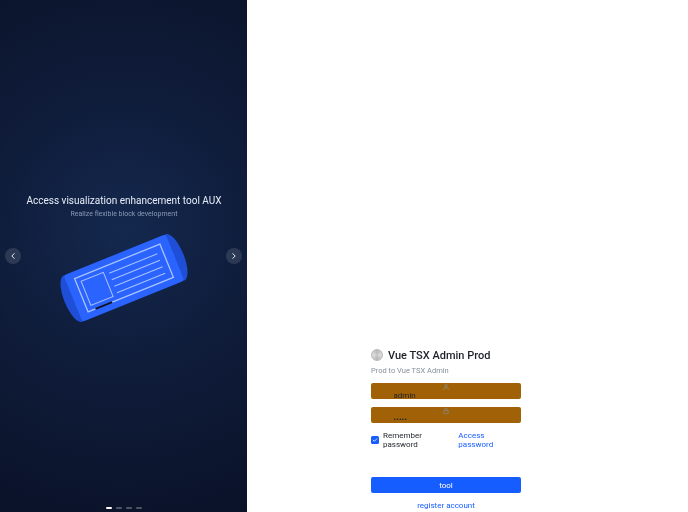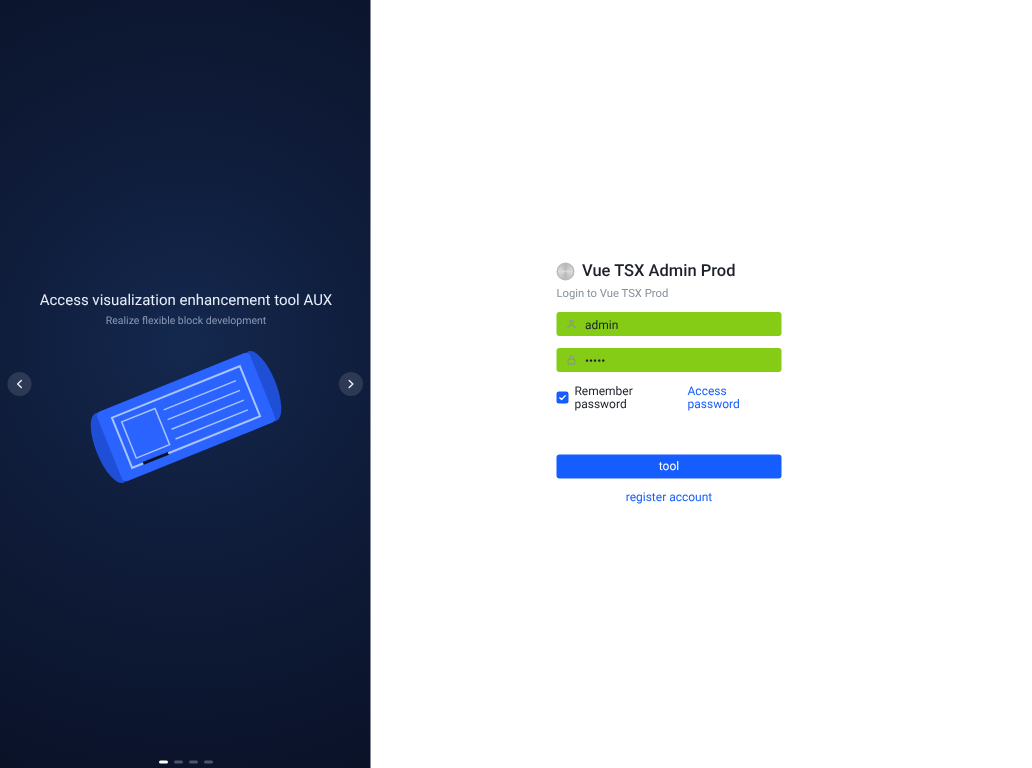--- a/index.html
+++ b/index.html
@@ -51,40 +51,41 @@
     gap: 4px;
   }
   .dot { width: 6px; height: 1.6px; background: rgba(255,255,255,0.28); border-radius: 1px; cursor: pointer; }
   .dot.active { background: #fff; }
 
   .right {
     width: 398px;
     height: 512px;
     background: #fff;
     display: flex;
-    align-items: center;
+    align-items: flex-end;
     justify-content: center;
   }
   .login-card { width: 150px; }
   .logo-row { display: flex; align-items: center; gap: 5px; margin-bottom: 4px; }
   .logo {
     width: 12px; height: 12px; border-radius: 50%;
     background: conic-gradient(#b8b8b8, #dcdcdc, #b8b8b8, #dcdcdc, #b8b8b8);
     border: 0.5px solid #bbb;
   }
   .app-title { font-size: 11px; font-weight: 500; color: #1d2129; }
   .subtitle { font-size: 7.5px; color: #86909c; margin-bottom: 8px; }
   .field {
     display: flex;
     align-items: center;
-    background: #84cc16;
+    background: #a16207;
     border-radius: 2px;
     height: 16px;
     padding: 0 6px;
     margin-bottom: 8px;
+    flex-direction: column;
   }
   .field svg { width: 8px; height: 8px; color: #86909c; flex-shrink: 0; }
   .field input {
     flex: 1;
     border: none;
     background: transparent;
     font-size: 8px;
     color: #1d2129;
     padding-left: 5px;
     outline: none;
@@ -172,21 +173,21 @@
     <div class="dot"></div>
   </div>
 </div>
 
 <div class="right">
   <div class="login-card">
     <div class="logo-row">
       <div class="logo"></div>
       <div class="app-title">Vue TSX Admin Prod</div>
     </div>
-    <div class="subtitle">Login to Vue TSX Prod</div>
+    <div class="subtitle">Prod to Vue TSX Admin</div>
 
     <div class="field">
       <svg viewBox="0 0 16 16">
           <circle cx="8" cy="5.5" r="2.5" fill="none" stroke="currentColor" stroke-width="1.3"></circle>
           <path d="M3 14c0-3 2.2-4.5 5-4.5s5 1.5 5 4.5" fill="none" stroke="currentColor" stroke-width="1.3"></path>
         </svg>
       <input type="text" value="admin" style="">
     </div>
 
     <div class="field">

